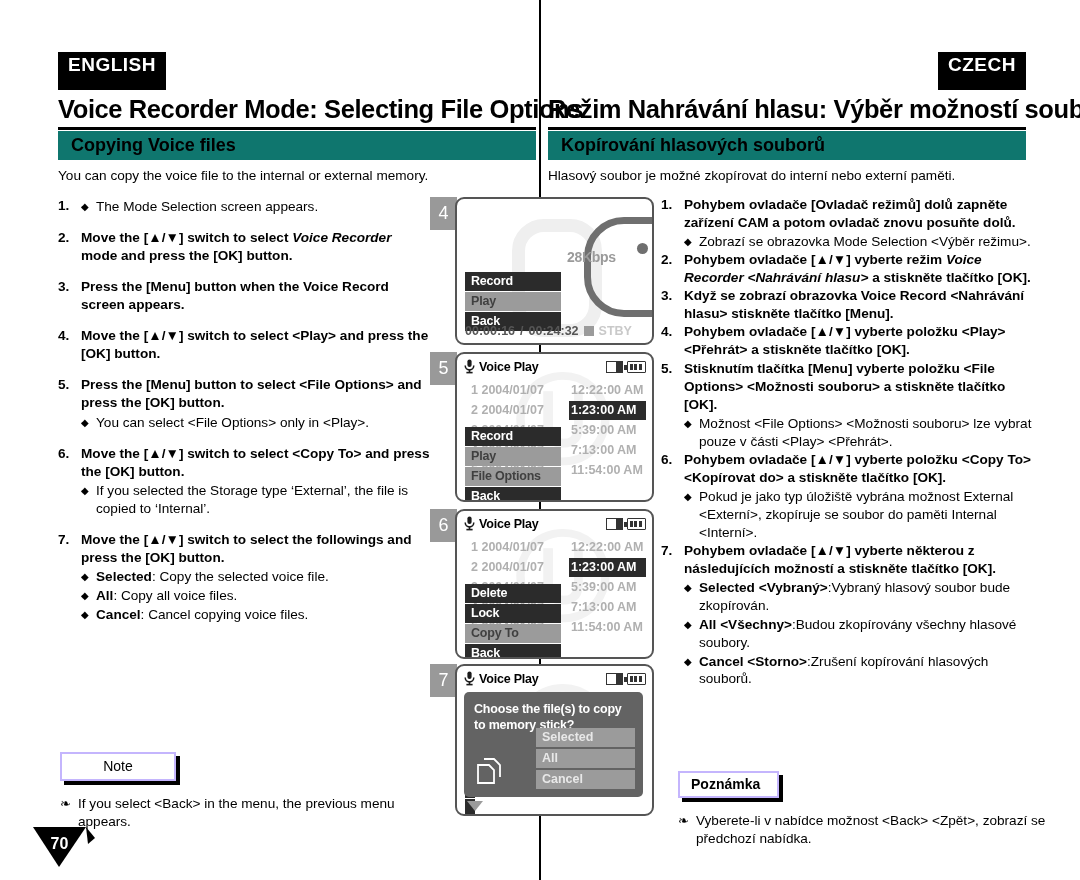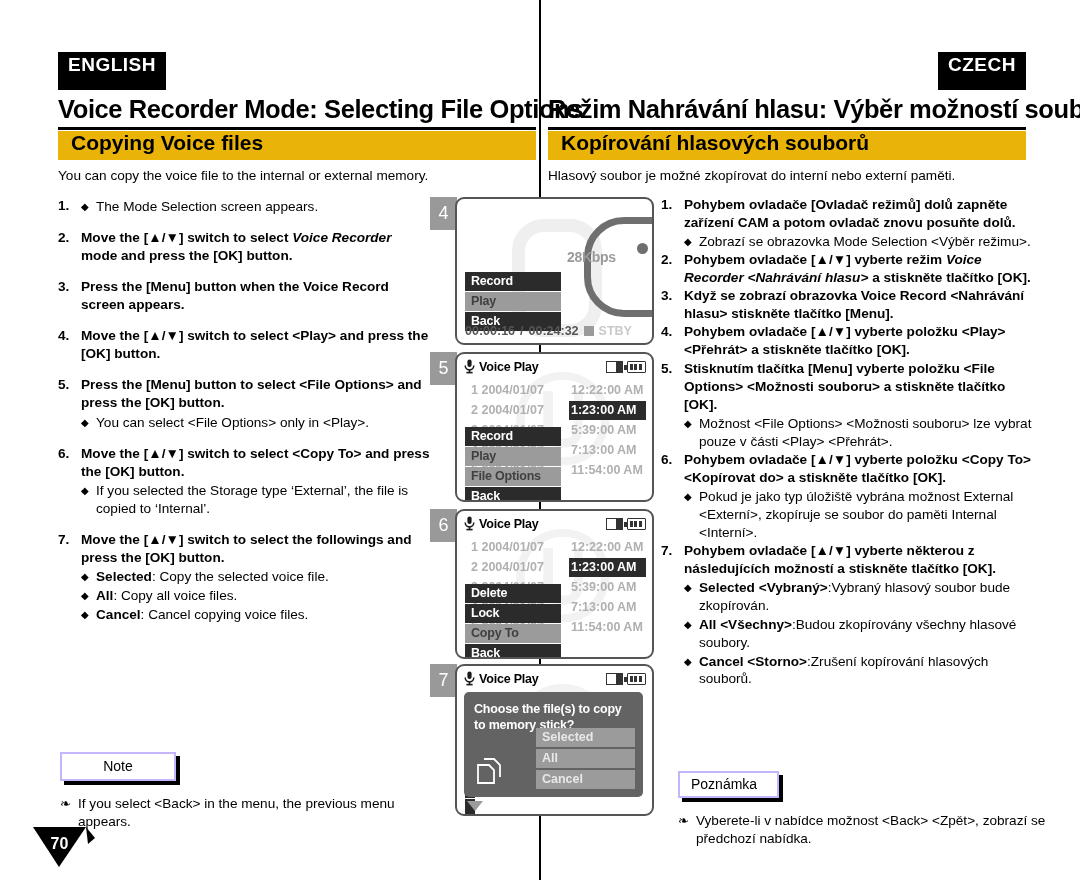--- a/index.html
+++ b/index.html
@@ -27,23 +27,23 @@
   .hdr-cz .tagrow{text-align:right;}
   .chapter-title{
     font-weight:bold;font-size:25.5px;letter-spacing:-0.4px;
     margin-top:5px;white-space:nowrap;line-height:1.12;
   }
   .hdr-cz .chapter-title{text-align:left;}
   .hdr-rule{height:3px;background:#000;margin-top:3px;}
 
   
   .sect-bar{
-    position:absolute;background:#eab308;height:29px;
-    display:flex;padding-left:13px;
-    font-weight:bold;font-size:21px;box-sizing:border-box;
+    position:absolute;background:#0f766e;height:29px;
+    display:flex;align-items:center;padding-left:13px;
+    font-weight:bold;font-size:18px;box-sizing:border-box;
   }
   .sect-en{left:58px;top:131px;width:478px;}
   .sect-cz{left:548px;top:131px;width:478px;}
 
   .lead{position:absolute;font-size:13.6px;line-height:1.3;}
   .lead-en{left:58px;top:167px;width:480px;}
   .lead-cz{left:548px;top:167px;width:486px;}
 
   
   .steps{position:absolute;font-size:13.6px;}
@@ -67,21 +67,21 @@
   
   .notebox{position:absolute;}
   .note-en{left:60px;top:752px;}
   .note-cz{left:678px;top:771px;}
   .note-frame{
     border:2px solid #c4b5fd;background:#fff;
     padding:4px 20px 5px 20px;display:inline-block;
     font-size:14px;box-shadow:4px 4px 0 #000;
     min-width:72px;text-align:center;
   }
-  .note-cz .note-frame{padding:3px 14px 4px 11px;text-align:left;}
+  .note-cz .note-frame{padding:3px 14px 4px 11px;text-align:left;font-weight:bold;}
   .note-item{display:flex;font-size:13.6px;line-height:1.33;margin-top:14px;width:380px;}
   .note-item .bullet{flex:0 0 18px;font-size:13px;}
   .note-item .t{flex:1;}
 
   
   .pagenum{position:absolute;left:33px;top:827px;width:62px;height:40px;}
   .pagenum svg{position:absolute;left:0;top:0;}
   .pagenum .num{
     position:absolute;left:0;top:8px;width:53px;text-align:center;
     color:#fff;font-weight:bold;font-size:16px;

